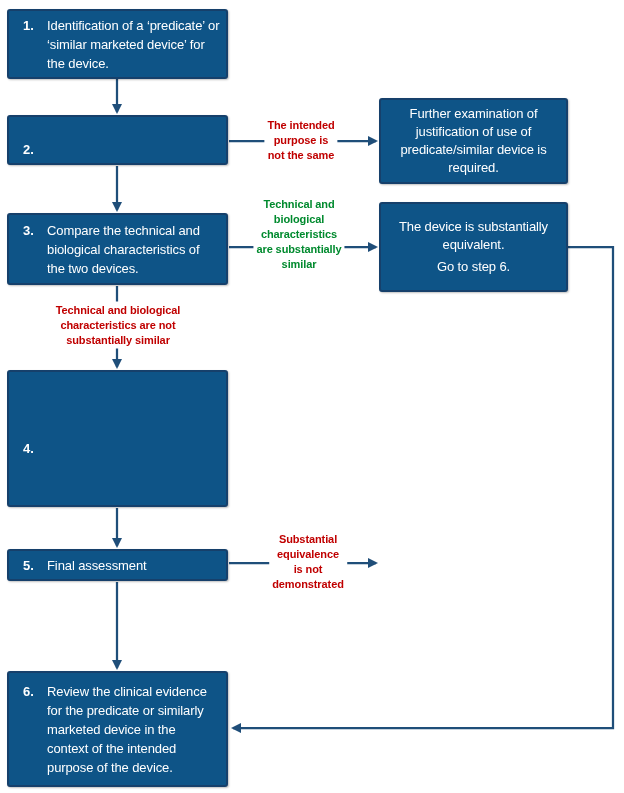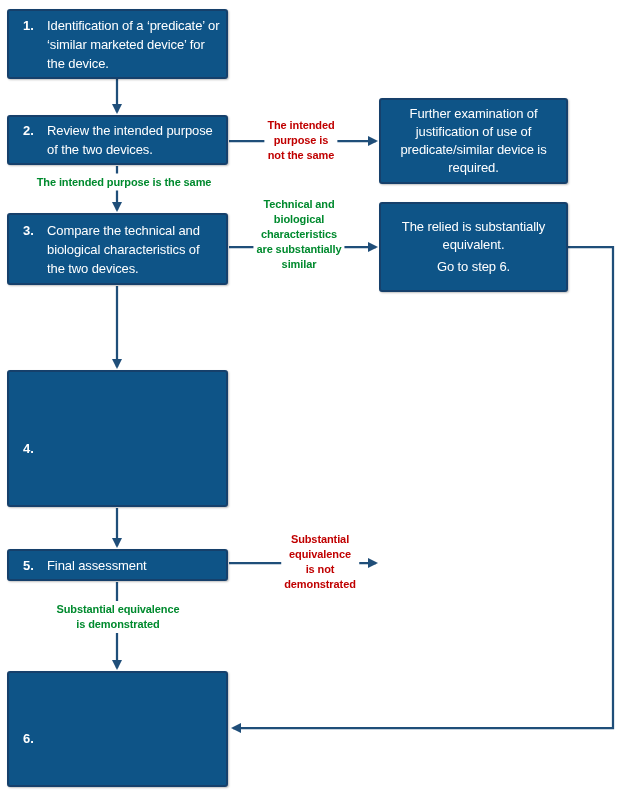--- a/index.html
+++ b/index.html
@@ -83,47 +83,46 @@
       <line x1="117" y1="286" x2="117" y2="367" marker-end="url(#ah)"></line>
       <line x1="117" y1="508" x2="117" y2="546" marker-end="url(#ah)"></line>
       <line x1="117" y1="582" x2="117" y2="668" marker-end="url(#ah)"></line>
       <line x1="229" y1="141" x2="376" y2="141" marker-end="url(#ah)"></line>
       <line x1="229" y1="247" x2="376" y2="247" marker-end="url(#ah)"></line>
       <line x1="229" y1="563" x2="376" y2="563" marker-end="url(#ah)"></line>
       <polyline points="568,247 613,247 613,728 233,728" marker-end="url(#ah)"></polyline>
     </g>
   </svg>
 
-  <div class="flow-label lbl-green" style="left:124px; top:182px;">The intended purpose is the same</div>
   <div class="flow-label lbl-red" style="left:301px; top:140px;">The intended
 purpose is
 not the same</div>
   <div class="flow-label lbl-green" style="left:299px; top:234px;">Technical and
 biological
 characteristics
 are substantially
 similar</div>
-  <div class="flow-label lbl-red" style="left:320px; top:562px;">Substantial
+  <div class="flow-label lbl-red" style="left:118px; top:325px;">Technical and biological
+characteristics are not
+substantially similar</div>
+  <div class="flow-label lbl-red" style="left:308px; top:562px;">Substantial
 equivalence
 is not
 demonstrated</div>
-  <div class="flow-label lbl-green" style="left:118px; top:617px;">Substantial equivalence
-is demonstrated</div>
 
   <div class="box step-box" style="top:9px; height:70px;">
     <div class="step-content">
       <span class="step-num">1.</span>
       <span>Identification of a ‘predicate’ or ‘similar marketed device’ for the device.</span>
     </div>
   </div>
 
   <div class="box step-box" style="top:115px; height:50px;">
     <div class="step-content">
       <span class="step-num">2.</span>
-      <span>Review the intended purpose of the two devices.</span>
     </div>
   </div>
 
   <div class="box step-box" style="top:213px; height:72px;">
     <div class="step-content">
       <span class="step-num">3.</span>
       <span>Compare the technical and biological characteristics of the two devices.</span>
     </div>
   </div>
 
@@ -136,28 +135,29 @@
   <div class="box step-box" style="top:549px; height:32px;">
     <div class="step-content" style="padding-top:0; padding-bottom:0;">
       <span class="step-num" style="top:0;">5.</span>
       <span>Final assessment</span>
     </div>
   </div>
 
   <div class="box step-box" style="top:671px; height:116px;">
     <div class="step-content">
       <span class="step-num">6.</span>
+      <span>Review the clinical evidence for the predicate or similarly marketed device in the context of the intended purpose of the device.</span>
     </div>
   </div>
 
   <div class="box out-box" style="top:98px; height:86px;">
     <div class="out-content">Further examination of justification of use of predicate/similar device is required.</div>
   </div>
 
   <div class="box out-box" style="top:202px; height:90px;">
     <div class="out-content">
-      <div>The relied is substantially equivalent.</div>
+      <div>The device is substantially equivalent.</div>
       <div class="se-line2">Go to step 6.</div>
     </div>
   </div>
 
 
 </div>
 
 </body></html>

